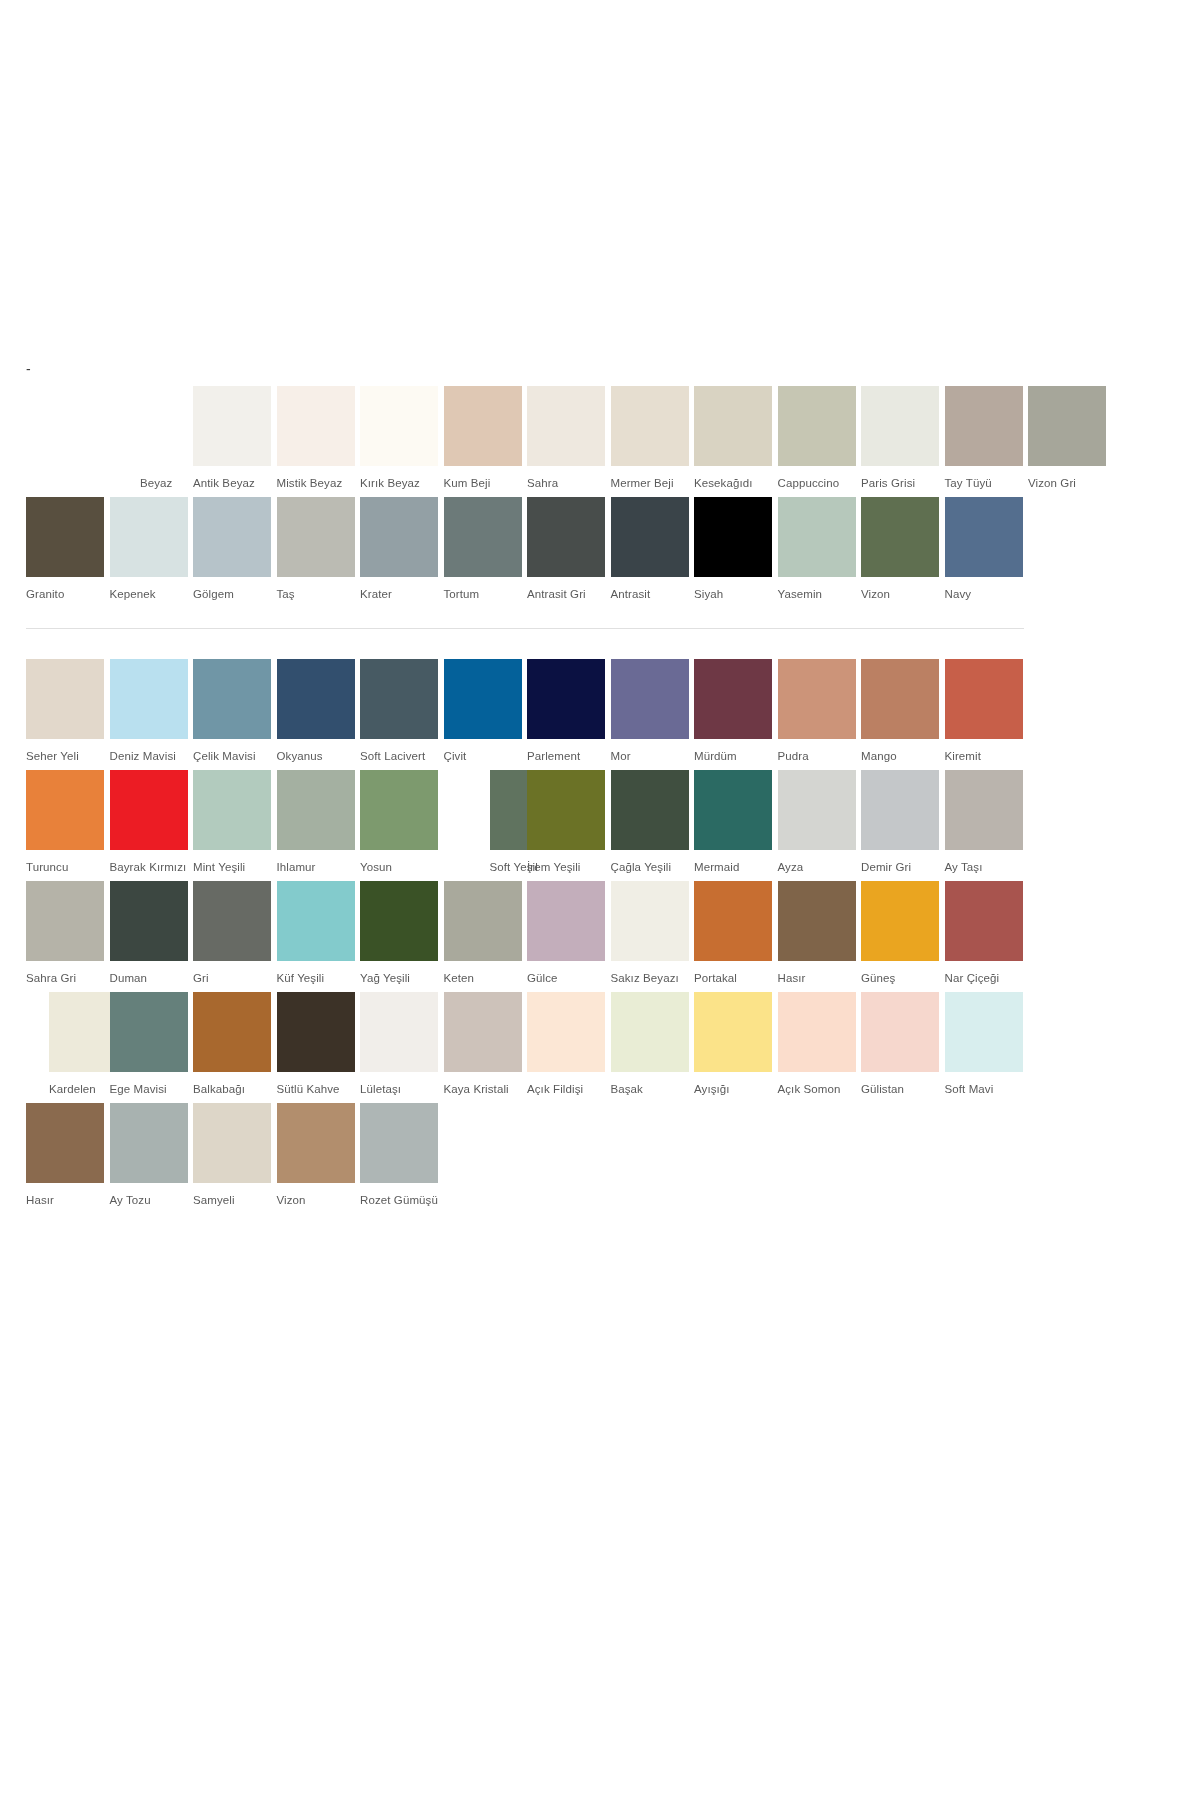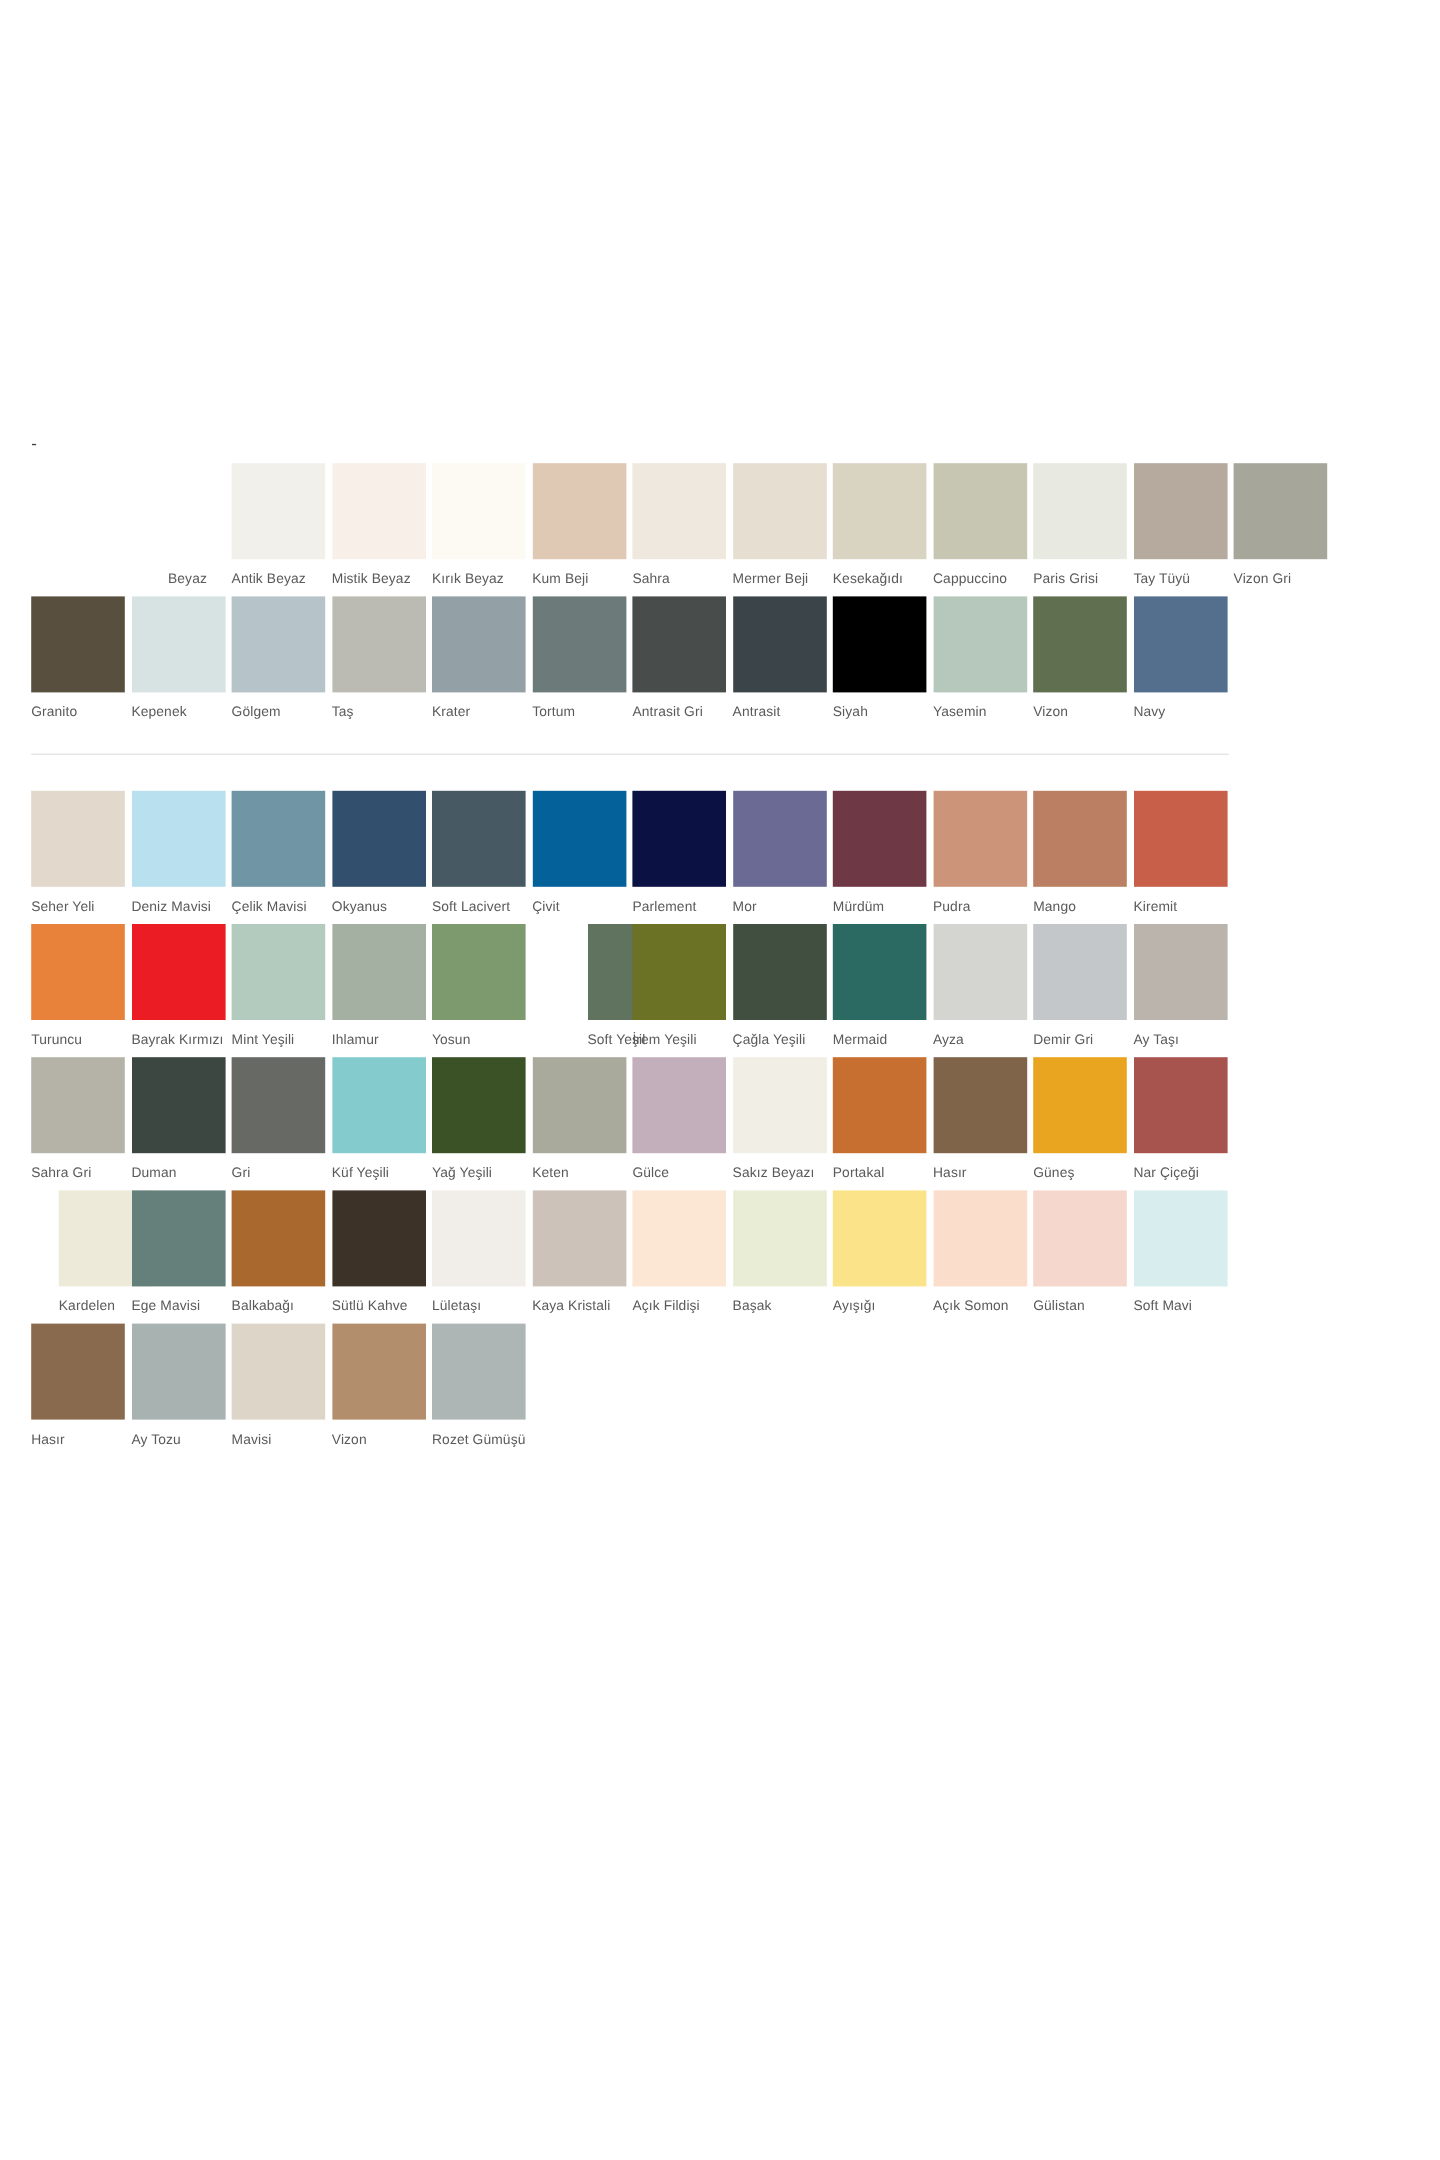--- a/index.html
+++ b/index.html
@@ -407,21 +407,21 @@
         <div class="swatch-cell" style="left: 26px;">
           <span class="swatch-chip" style="background: rgb(138, 106, 78);"></span>
           <span class="swatch-label">Hasır</span>
         </div>
         <div class="swatch-cell" style="left: 109.5px;">
           <span class="swatch-chip" style="background: rgb(168, 178, 176);"></span>
           <span class="swatch-label">Ay Tozu</span>
         </div>
         <div class="swatch-cell" style="left: 193px;">
           <span class="swatch-chip" style="background: rgb(221, 214, 200);"></span>
-          <span class="swatch-label">Mavisi</span>
+          <span class="swatch-label">Samyeli</span>
         </div>
         <div class="swatch-cell" style="left: 276.5px;">
           <span class="swatch-chip" style="background: rgb(178, 142, 109);"></span>
           <span class="swatch-label">Vizon</span>
         </div>
         <div class="swatch-cell" style="left: 360px;">
           <span class="swatch-chip" style="background: rgb(174, 182, 181);"></span>
           <span class="swatch-label">Rozet Gümüşü</span>
         </div>
       </div>

